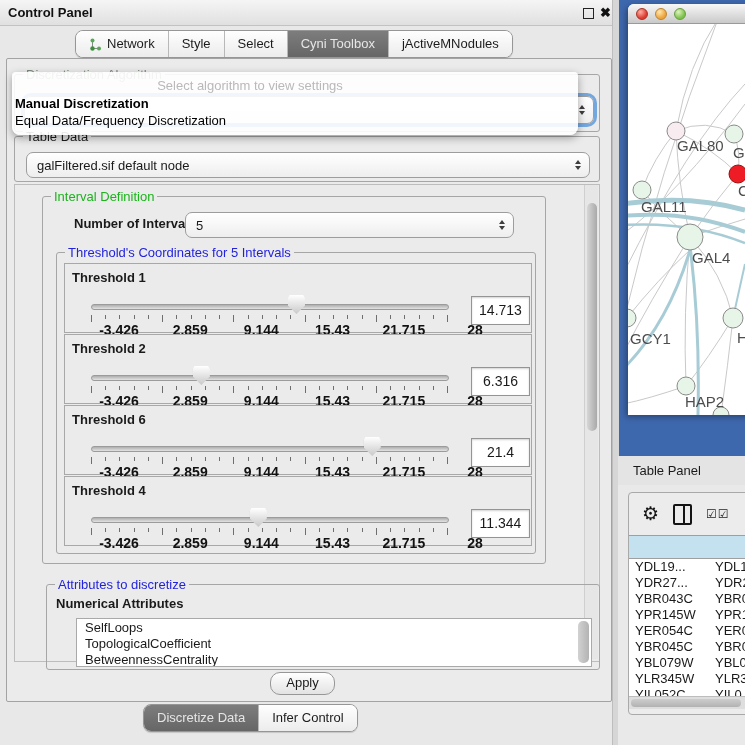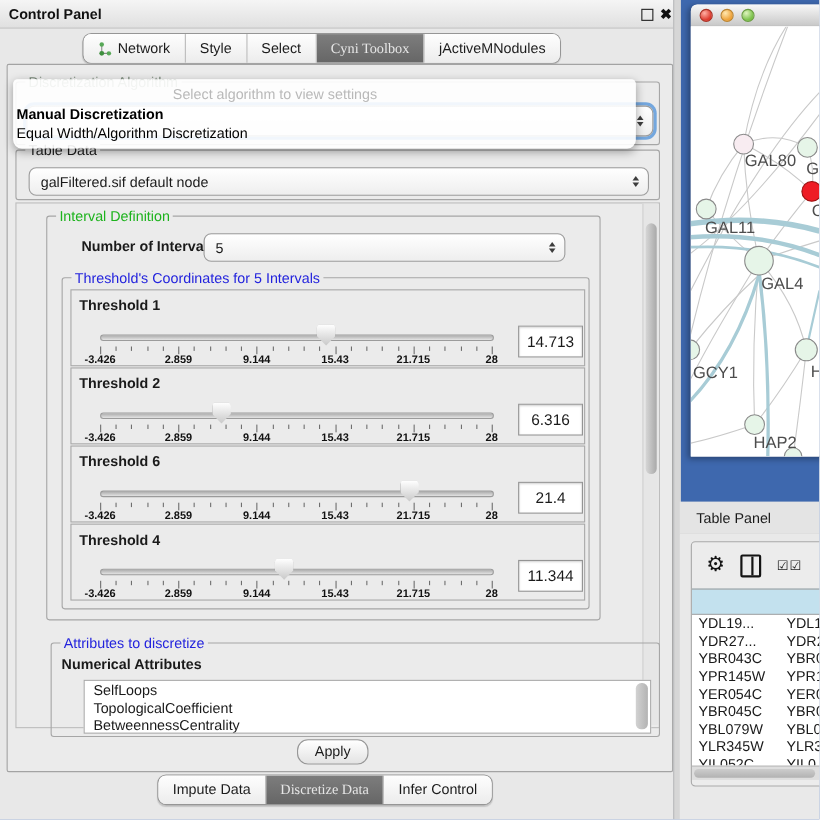--- a/index.html
+++ b/index.html
@@ -13,21 +13,21 @@
     background:linear-gradient(#f5f5f5,#e0e0e0);border-bottom:1px solid #c2c2c2;}
   .cp-title{position:absolute;left:8px;top:0;line-height:25px;color:#111;font-weight:bold;}
   .float-ico{position:absolute;left:583px;top:8px;width:9px;height:9px;border:1.5px solid #222;background:transparent;}
   .close-ico{position:absolute;left:600px;top:4px;font-size:13px;font-weight:bold;color:#111;line-height:17px;}
   
   .tabrow{position:absolute;top:30px;height:26px;display:flex;border:1px solid #969696;border-radius:8px;overflow:hidden;background:#fdfdfd;box-shadow:0 1px 1px rgba(0,0,0,.15);}
   .tabrow.top{left:75px;}
   .tabrow.bottom{top:704px;left:143px;}
   .tab{display:flex;align-items:center;gap:5px;padding:0 13px;line-height:24px;background:linear-gradient(#fefefe,#ececec);border-left:1px solid #b8b8b8;color:#1c1c1c;cursor:default;white-space:nowrap;}
   .tab:first-child{border-left:none;}
-  .tab.sel{background:linear-gradient(#7d7d7d,#666666);color:#e6e6e6;font-family:Liberation Serif, serif;}
+  .tab.sel{background:linear-gradient(#7d7d7d,#666666);color:#e6e6e6;}
   
   .outer{position:absolute;left:6px;top:58px;width:604px;height:642px;background:#ebebeb;border:1px solid #a3a3a3;border-radius:2px;}
   
   .group{position:absolute;border:1px solid #a6a6a6;border-radius:3px;}
   .group-title{position:absolute;top:-8px;left:8px;padding:0 3px;background:#ebebeb;font-size:13px;line-height:15px;}
   .gt-green{color:#1db31d;}
   .gt-blue{color:#2323dd;}
   .gt-ghost{color:#7a8a7a;}
   
   .combo{position:absolute;background:linear-gradient(#ffffff,#eeeeee);border:1px solid #9d9d9d;border-radius:7px;display:flex;align-items:center;}
@@ -50,21 +50,21 @@
   
   .thr-panel{position:absolute;left:64px;width:466px;height:68px;background:#ebebeb;border:1px solid #a8a8a8;}
   .thr-label{position:absolute;left:7px;top:6px;font-weight:bold;}
   .thr-track{position:absolute;left:26px;top:40px;width:356px;height:4px;border:1px solid #9b9b9b;border-radius:3px;background:linear-gradient(#aeaeae,#e3e3e3);}
   .thr-thumb{position:absolute;top:31px;width:17px;height:19px;background:linear-gradient(#ffffff,#c9c9c9);
     clip-path:polygon(10% 0,90% 0,100% 16%,100% 55%,50% 100%,0 55%,0 16%);
     filter:drop-shadow(0 0 0.6px #777) drop-shadow(0 1px 1px rgba(0,0,0,.25));}
   .tick{position:absolute;width:1px;background:#6e6e6e;top:51px;}
   .tick.minor{height:4px;}
   .tick.major{height:7px;}
-  .tick-lab{position:absolute;top:58px;width:44px;text-align:center;font-size:10px;font-weight:bold;color:#111;}
+  .tick-lab{position:absolute;top:58px;width:44px;text-align:center;font-size:14px;font-weight:bold;color:#111;margin-left:28px;}
   .thr-value{position:absolute;left:406px;top:32px;width:57px;height:27px;background:#fff;border:1px solid #949494;
     box-shadow:inset 0 1px 2px rgba(0,0,0,.18);line-height:27px;text-align:center;font-size:14px;}
   
   .attr-list{position:absolute;left:76px;top:618px;width:514px;height:47px;background:#fff;border:1px solid #a9a9a9;overflow:hidden;}
   .attr-item{line-height:15px;padding:1px 0 0 8px;white-space:nowrap;}
   .attr-scroll{position:absolute;right:2px;top:2px;width:11px;height:42px;border-radius:5px;background:linear-gradient(90deg,#d2d2d2,#b3b3b3);}
   .bold-label{position:absolute;font-weight:bold;}
   
   .apply-btn{position:absolute;left:270px;top:672px;width:63px;height:21px;border:1px solid #979797;border-radius:10px;
     background:linear-gradient(#ffffff,#e3e3e3);text-align:center;line-height:20px;}
@@ -146,21 +146,21 @@
       <span class="arrows">
           <span class="arr-up"></span>
           <span class="arr-dn"></span>
         </span>
     </div>
 
     <div class="popup">
       <div class="popup-prompt">Select algorithm to view settings</div>
       <div class="popup-opts" id="popup-opts">
           <div class="popup-opt hl">Manual Discretization</div>
-          <div class="popup-opt">Equal Width/Algorithm Discretization</div>
+          <div class="popup-opt">Equal Data/Frequency Discretization</div>
         </div>
     </div>
 
     <div class="group" style="left:14px;top:136px;width:584px;height:44px;">
       <span class="group-title" style="color:#1c1c1c;">Table Data</span>
     </div>
     <div class="combo" style="left:26px;top:152px;width:562px;height:24px;">
       <span class="val">galFiltered.sif default node</span>
       <span class="arrows">
           <span class="arr-up"></span>
@@ -349,23 +349,20 @@
     <div class="attr-list" id="attr-list">
       <div class="attr-scroll"></div>
     <div class="attr-item">SelfLoops</div>
         <div class="attr-item">TopologicalCoefficient</div>
         <div class="attr-item">BetweennessCentrality</div>
       </div>
 
     <div class="apply-btn">Apply</div>
 
     <div class="tabrow bottom" id="bottom-tabs">
-        <div class="tab">
-          <span>Impute Data</span>
-        </div>
         <div class="tab sel">
           <span>Discretize Data</span>
         </div>
         <div class="tab">
           <span>Infer Control</span>
         </div>
       </div>
   </div>
 
   <div class="cp-divider"></div>

